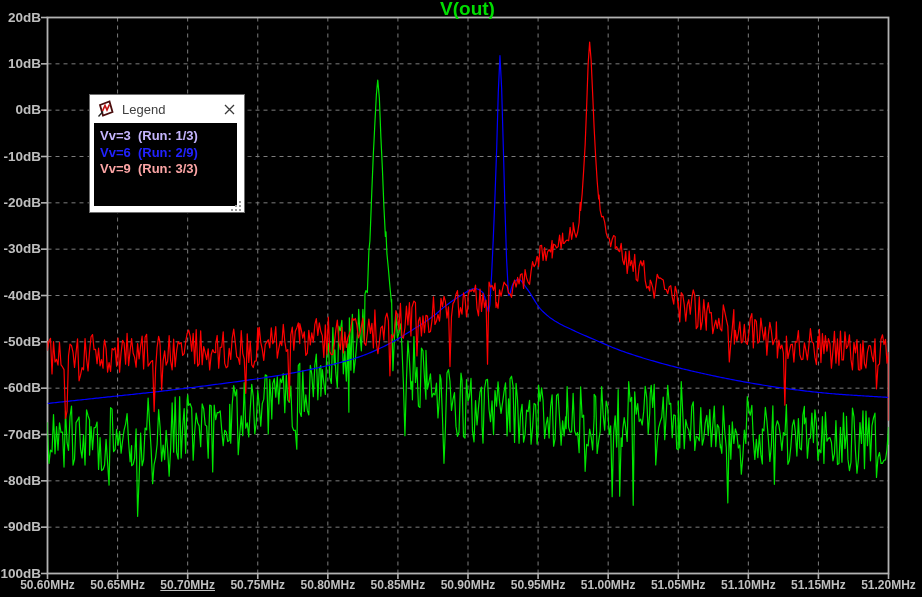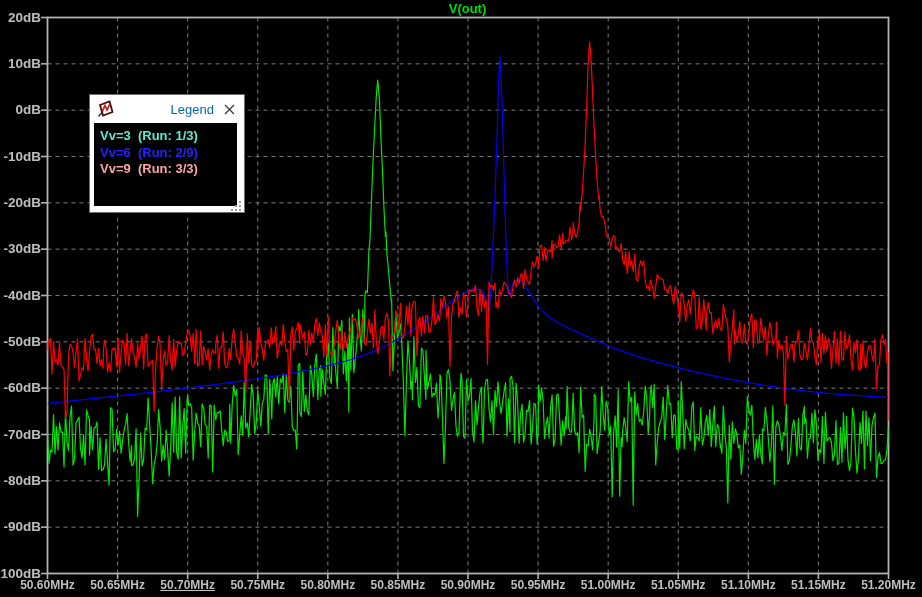--- a/index.html
+++ b/index.html
@@ -1,32 +1,32 @@
 <!DOCTYPE html>
 <html><head>
 <meta charset="utf-8">
 <style>
   html,body{margin:0;padding:0;background:#000;}
   #stage{position:relative;width:922px;height:597px;background:#000;overflow:hidden;
          font-family:"Liberation Sans","DejaVu Sans",sans-serif;}
   #plot-svg{position:absolute;left:0;top:0;}
   .plot-title{position:absolute;top:0px;left:47px;width:841px;text-align:center;
-              font-size:13px;font-weight:bold;line-height:17px;}
+              font-size:19px;font-weight:bold;line-height:17px;}
   .ylab{position:absolute;left:-4px;width:45px;text-align:right;font-size:13.5px;
         font-weight:bold;color:#bfbfbf;line-height:13px;}
   .xlab{position:absolute;width:84px;text-align:center;font-size:12px;
         font-weight:bold;color:#bfbfbf;line-height:14px;top:578px;}
   
   #legend-win{position:absolute;left:89px;top:94px;width:156px;height:119px;
               background:#ffffff;border:1px solid #6e6e6e;box-sizing:border-box;
               box-shadow:3px 3px 8px rgba(0,0,0,0.55);}
   #legend-titlebar{position:absolute;left:0;top:0;right:0;height:28px;background:#ffffff;
                    display:flex;align-items:center;}
   #legend-icon{margin-left:7px;width:18px;height:18px;flex:0 0 auto;}
-  #legend-title{margin-left:7px;font-size:13px;color:#0369a1;flex:1 1 auto;text-align:right;}
+  #legend-title{margin-left:7px;font-size:13px;color:#404040;flex:1 1 auto;}
   #legend-close{width:30px;height:28px;display:flex;align-items:center;justify-content:center;
                 cursor:pointer;flex:0 0 auto;}
   #legend-content{position:absolute;left:4px;right:7px;top:28px;bottom:6px;background:#000;
                   padding-top:5px;overflow:hidden;}
   .legend-row{white-space:pre;font-size:13px;font-weight:bold;line-height:16.5px;
               padding-left:6px;}
   #legend-grip{position:absolute;right:2px;bottom:1px;width:12px;height:10px;cursor:nwse-resize;}
 </style>
 </head>
 <body>
@@ -129,21 +129,21 @@
         <path d="M1.5,16.5 L6,11.5" stroke="#222222" stroke-width="1.3"></path>
       </svg>
       <span id="legend-title">Legend</span>
       <span id="legend-close">
         <svg width="13" height="13" viewBox="0 0 13 13">
           <path d="M2,2 L11,11 M11,2 L2,11" stroke="#3a3a3a" stroke-width="1.3"></path>
         </svg>
       </span>
     </div>
     <div id="legend-content">
-        <div class="legend-row" style="color: #5eead4;">Vv=3  (Run: 1/3)</div>
+        <div class="legend-row" style="color: #c4b5fd;">Vv=3  (Run: 1/3)</div>
         <div class="legend-row" style="color: rgb(34, 34, 255);">Vv=6  (Run: 2/9)</div>
         <div class="legend-row" style="color: #fca5a5;">Vv=9  (Run: 3/3)</div>
       </div>
     <svg id="legend-grip" viewBox="0 0 12 10">
       <g fill="#9a9a9a">
         <rect x="9" y="0" width="2" height="2"></rect>
           <rect x="9" y="4" width="2" height="2"></rect>
         <rect x="9" y="8" width="2" height="2"></rect>
           <rect x="5" y="4" width="2" height="2"></rect>
         <rect x="5" y="8" width="2" height="2"></rect>

